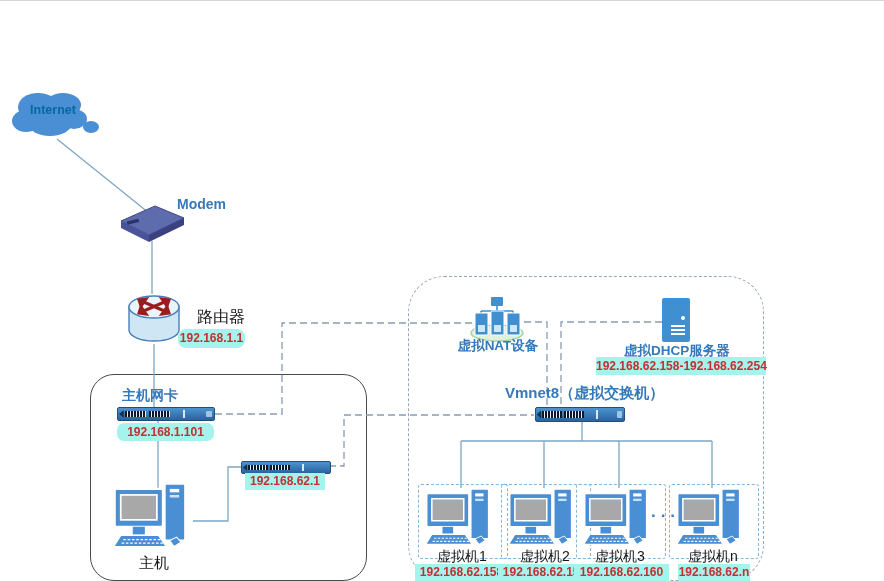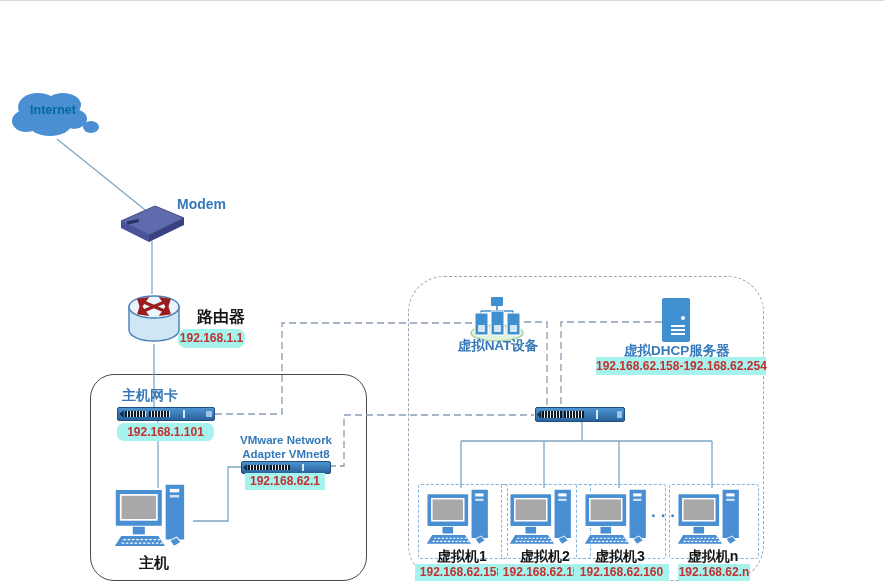--- a/index.html
+++ b/index.html
@@ -10,21 +10,21 @@
   .layer{position:absolute;left:0;top:0;z-index:2;}
   .frame{position:absolute;z-index:1;background:transparent;}
   .host-box{border:1.4px solid #4a4a4a;border-radius:24px;}
   .vnet-box{border:1.6px dashed #98a5ba;border-radius:36px;}
   .note{border:1.6px solid #c2c2c2;border-radius:30px;background:#fff;z-index:3;
         color:#f42b2b;font-size:13px;line-height:19px;font-weight:bold;
         padding:11px 14px;box-sizing:border-box;text-align:left;}
   .lbl{position:absolute;z-index:4;white-space:nowrap;}
   .blue{color:#3579ba;font-weight:bold;}
   .navy{color:#0369a1;font-weight:bold;}
-  .black{color:#151515;font-weight:bold;}
+  .black{color:#151515;font-weight:normal;}
   .ip{position:absolute;z-index:5;background:#a6f2ec;color:#c23030;font-weight:bold;
       font-size:12px;line-height:17px;text-align:center;white-space:nowrap;}
   .icon{position:absolute;z-index:4;}
   .netbar{position:absolute;z-index:4;background:linear-gradient(180deg,#4d93cf,#2a639e);
           border:1px solid #1f4f80;border-radius:2px;}
   .netbar .pg1,.netbar .pg2{position:absolute;top:25%;height:50%;
           background:repeating-linear-gradient(90deg,#10171f 0 2px,#e8eef5 2px 3px);}
   .netbar .pg1{left:7%;width:22%;}
   .netbar .pg2{left:32%;width:22%;}
   .netbar .tick{position:absolute;left:68%;top:15%;width:2px;height:70%;background:#dce8f4;}
@@ -116,24 +116,20 @@
   <div class="lbl blue" style="left:122px;top:386px;font-size:14px;">主机网卡</div>
   <div class="netbar" style="left:117px;top:406px;width:96px;height:12px;">
     <span class="capL"></span>
     <span class="pg1"></span>
     <span class="pg2"></span>
     <span class="tick"></span>
     <span class="capR"></span>
   </div>
   <div class="ip" style="left:117px;top:422px;width:97px;height:18px;line-height:18px;border-radius:7px;">192.168.1.101</div>
 
-  <div class="lbl blue ctr" style="left:231px;top:432px;width:110px;font-size:11.5px;line-height:14px;font-weight:bold;">
-    <div>VMware Network</div>
-    <div>Adapter VMnet8</div>
-  </div>
   <div class="netbar" style="left:241px;top:460px;width:88px;height:11px;">
     <span class="capL"></span>
     <span class="pg1"></span>
     <span class="pg2"></span>
     <span class="tick"></span>
   </div>
   <div class="ip" style="left:245px;top:472px;width:80px;height:17px;">192.168.62.1</div>
 
   <svg class="icon" style="left:113px;top:481px;" width="86" height="74" viewBox="0 0 100 86">
       <use href="#pc"></use>
@@ -162,20 +158,21 @@
     <circle cx="22" cy="21" r="2" fill="#ffffff"></circle>
     <g stroke="#ffffff" stroke-width="2">
         <line x1="10" y1="29" x2="24" y2="29"></line>
         <line x1="10" y1="33" x2="24" y2="33"></line>
         <line x1="10" y1="37" x2="24" y2="37"></line>
       </g>
   </svg>
   <div class="lbl blue ctr" style="left:622px;top:341px;width:110px;font-size:13.5px;">虚拟DHCP服务器</div>
   <div class="ip" style="left:596px;top:356px;width:170px;height:18px;line-height:18px;">192.168.62.158-192.168.62.254</div>
 
+  <div class="lbl blue" style="left:505px;top:383px;font-size:15px;">Vmnet8（虚拟交换机）</div>
   <div class="netbar" style="left:535px;top:406px;width:88px;height:13px;">
     <span class="capL"></span>
     <span class="pg1"></span>
     <span class="pg2"></span>
     <span class="tick"></span>
     <span class="capR"></span>
   </div>
 
   <div class="vm-outline" style="left:418px;top:483px;width:88px;height:73px;"></div>
   <svg class="icon" style="left:425px;top:486px;" width="76" height="66" viewBox="0 0 100 86">

